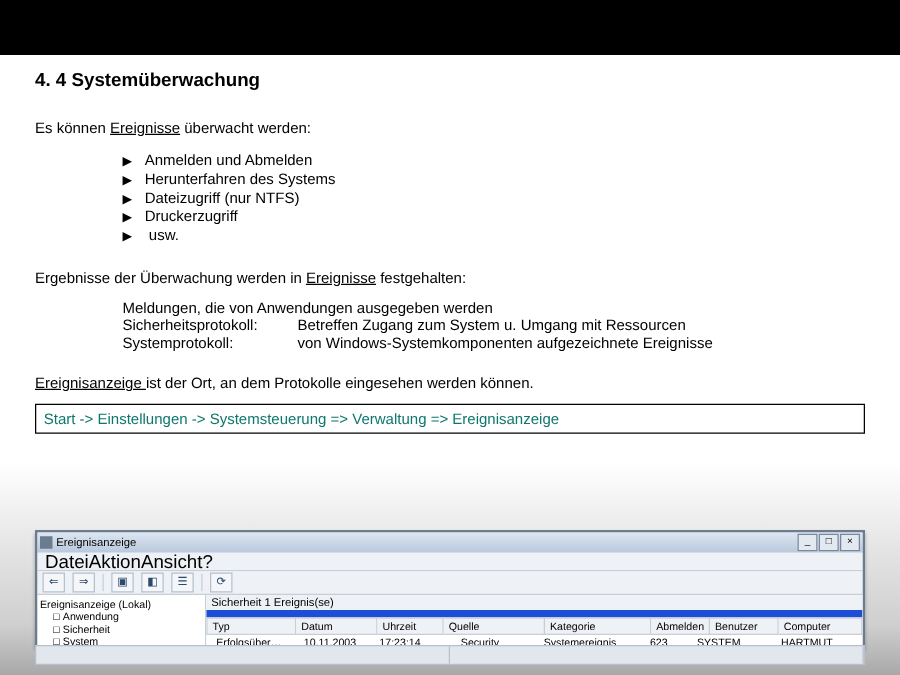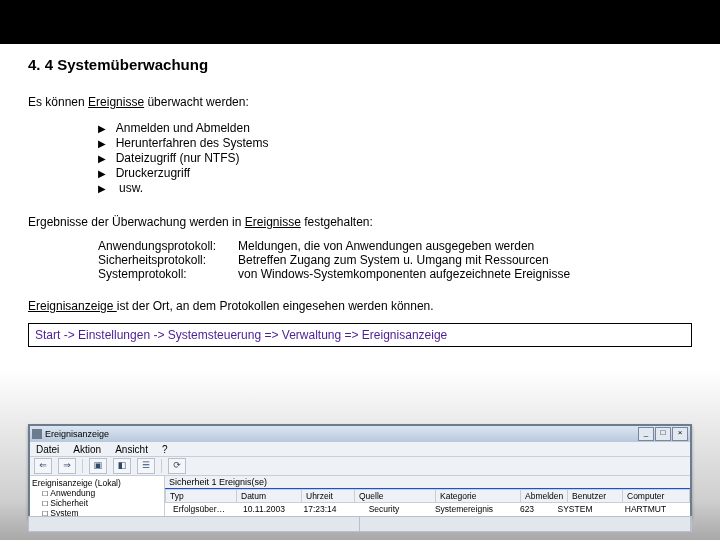--- a/index.html
+++ b/index.html
@@ -9,43 +9,43 @@
   .intro{margin:0 0 12px 0;}
   .uline{text-decoration:underline;}
   .bullets{margin:0 0 20px 70px;padding:0;list-style:none;}
   .bullets li{margin:1px 0;}
   .bullets li::before{content:"▶";margin-right:10px;font-size:10px;}
   .para{margin:0 0 10px 0;}
   .protolist{margin:0 0 18px 70px;}
   .protolist .row{display:flex;}
   .protolist .k{width:140px;}
   .pathbox{border:1px solid #000;padding:4px 6px;margin-top:4px;background:#fff;}
-  .pathbox span{color:#4c1d95;}
+  .pathbox span{color:#0f766e;}
   .evwin{position:absolute;left:28px;right:28px;top:424px;height:90px;border:2px solid #6b7c8e;background:#eef1f5;box-shadow:0 2px 3px rgba(0,0,0,0.3);font-family:Tahoma,Arial,sans-serif;}
   .titlebar{height:16px;background:linear-gradient(to bottom,#dce6f2,#b9c8dc);display:flex;align-items:center;font-size:9px;padding:0 2px;position:relative;}
   .titlebar .ticon{width:10px;height:10px;margin-right:3px;background:#6b7c8e;}
   .winbtns{position:absolute;right:2px;top:1px;display:flex;gap:1px;}
   .winbtns div{width:14px;height:12px;border:1px solid #7a8699;background:#e3e9f1;font-size:8px;line-height:10px;text-align:center;}
-  .menubar{height:14px;background:#eef1f5;display:flex;align-items:center;gap:14px;padding:0 6px;font-size:10px;border-bottom:1px solid #c8ced6;}
+  .menubar{height:14px;background:#eef1f5;display:flex;align-items:center;padding:0 6px;font-size:15px;border-bottom:1px solid #c8ced6;}
   .toolbar{height:18px;background:#eef1f5;display:flex;align-items:center;gap:6px;padding:0 4px;border-bottom:1px solid #c8ced6;}
   .tbtn{width:16px;height:14px;border:1px solid #b7c0cc;background:#f4f6f9;font-size:9px;line-height:12px;text-align:center;color:#2c4a6b;}
   .tbsep{width:1px;height:14px;background:#c8ced6;}
   .ev-body{display:flex;height:42px;}
   .treepane{width:130px;border-right:1px solid #c8ced6;background:#fff;font-size:8.5px;padding:2px;}
   .treepane .root{}
   .treepane .node{margin-left:10px;}
   .treepane .b::before{content:"☐ ";font-size:7px;}
   .listpane{flex:1;background:#fff;font-size:8.5px;overflow:hidden;}
   .lhdr{display:flex;height:14px;}
   .lhdr div{border:1px solid #c8ced6;border-left:none;background:#eef1f5;padding:0 4px;line-height:12px;white-space:nowrap;overflow:hidden;}
   .lhdr div:first-child{border-left:1px solid #c8ced6;}
   .lrow{display:flex;text-align:center;}
   .lrow div{padding:1px 3px;white-space:nowrap;overflow:hidden;}
   .c1{width:62px}.c2{width:56px}.c3{width:44px}.c4{width:72px}.c5{width:76px}.c6{width:38px}.c7{width:46px}.c8{flex:1}
-  .listtitle{font-size:9px;padding:1px 4px;border-bottom:1px solid #1d4ed8;background:#eef1f5;}
+  .listtitle{font-size:9px;padding:1px 4px;border-bottom:6px solid #1d4ed8;background:#eef1f5;}
   .statusb{position:absolute;left:28px;right:28px;top:516px;height:14px;background:#e2e7ee;border:1px solid #b7c0cc;display:flex;}
   .statusb div{flex:1;border-right:1px solid #b7c0cc;}
 </style>
 </head>
 <body>
 
 <div class="content">
   <h1>4. 4  Systemüberwachung</h1>
   <p class="intro">
     <span>Es können </span><span class="uline">Ereignisse</span><span> überwacht werden:</span>
@@ -55,34 +55,33 @@
     <li>Herunterfahren des Systems</li>
     <li>Dateizugriff (nur NTFS)</li>
     <li>Druckerzugriff</li>
     <li> usw.</li>
   </ul>
   <p class="para">
     <span>Ergebnisse der Überwachung werden in </span><span class="uline">Ereignisse</span><span> festgehalten:</span>
   </p>
   <div class="protolist">
     <div class="row">
-        <div class="k">Anwendungsprotokoll:</div>
         <div>Meldungen, die von Anwendungen ausgegeben werden</div>
       </div>
     <div class="row">
         <div class="k">Sicherheitsprotokoll:</div>
         <div>Betreffen Zugang zum System u. Umgang mit Ressourcen</div>
       </div>
     <div class="row">
         <div class="k">Systemprotokoll:</div>
         <div>von Windows-Systemkomponenten aufgezeichnete Ereignisse</div>
       </div>
   </div>
   <p class="para">
-    <span class="uline">Ereignisanzeige </span><span>ist der Ort, an dem Protokollen eingesehen werden können.</span>
+    <span class="uline">Ereignisanzeige </span><span>ist der Ort, an dem Protokolle eingesehen werden können.</span>
   </p>
   <div class="pathbox"><span>Start -&gt; Einstellungen -&gt; Systemsteuerung =&gt; Verwaltung =&gt;  Ereignisanzeige</span></div>
 </div>
 
 <div class="evwin">
   <div class="titlebar">
     <div class="ticon"></div>
     <span>Ereignisanzeige</span>
     <div class="winbtns">
       <div>_</div>

